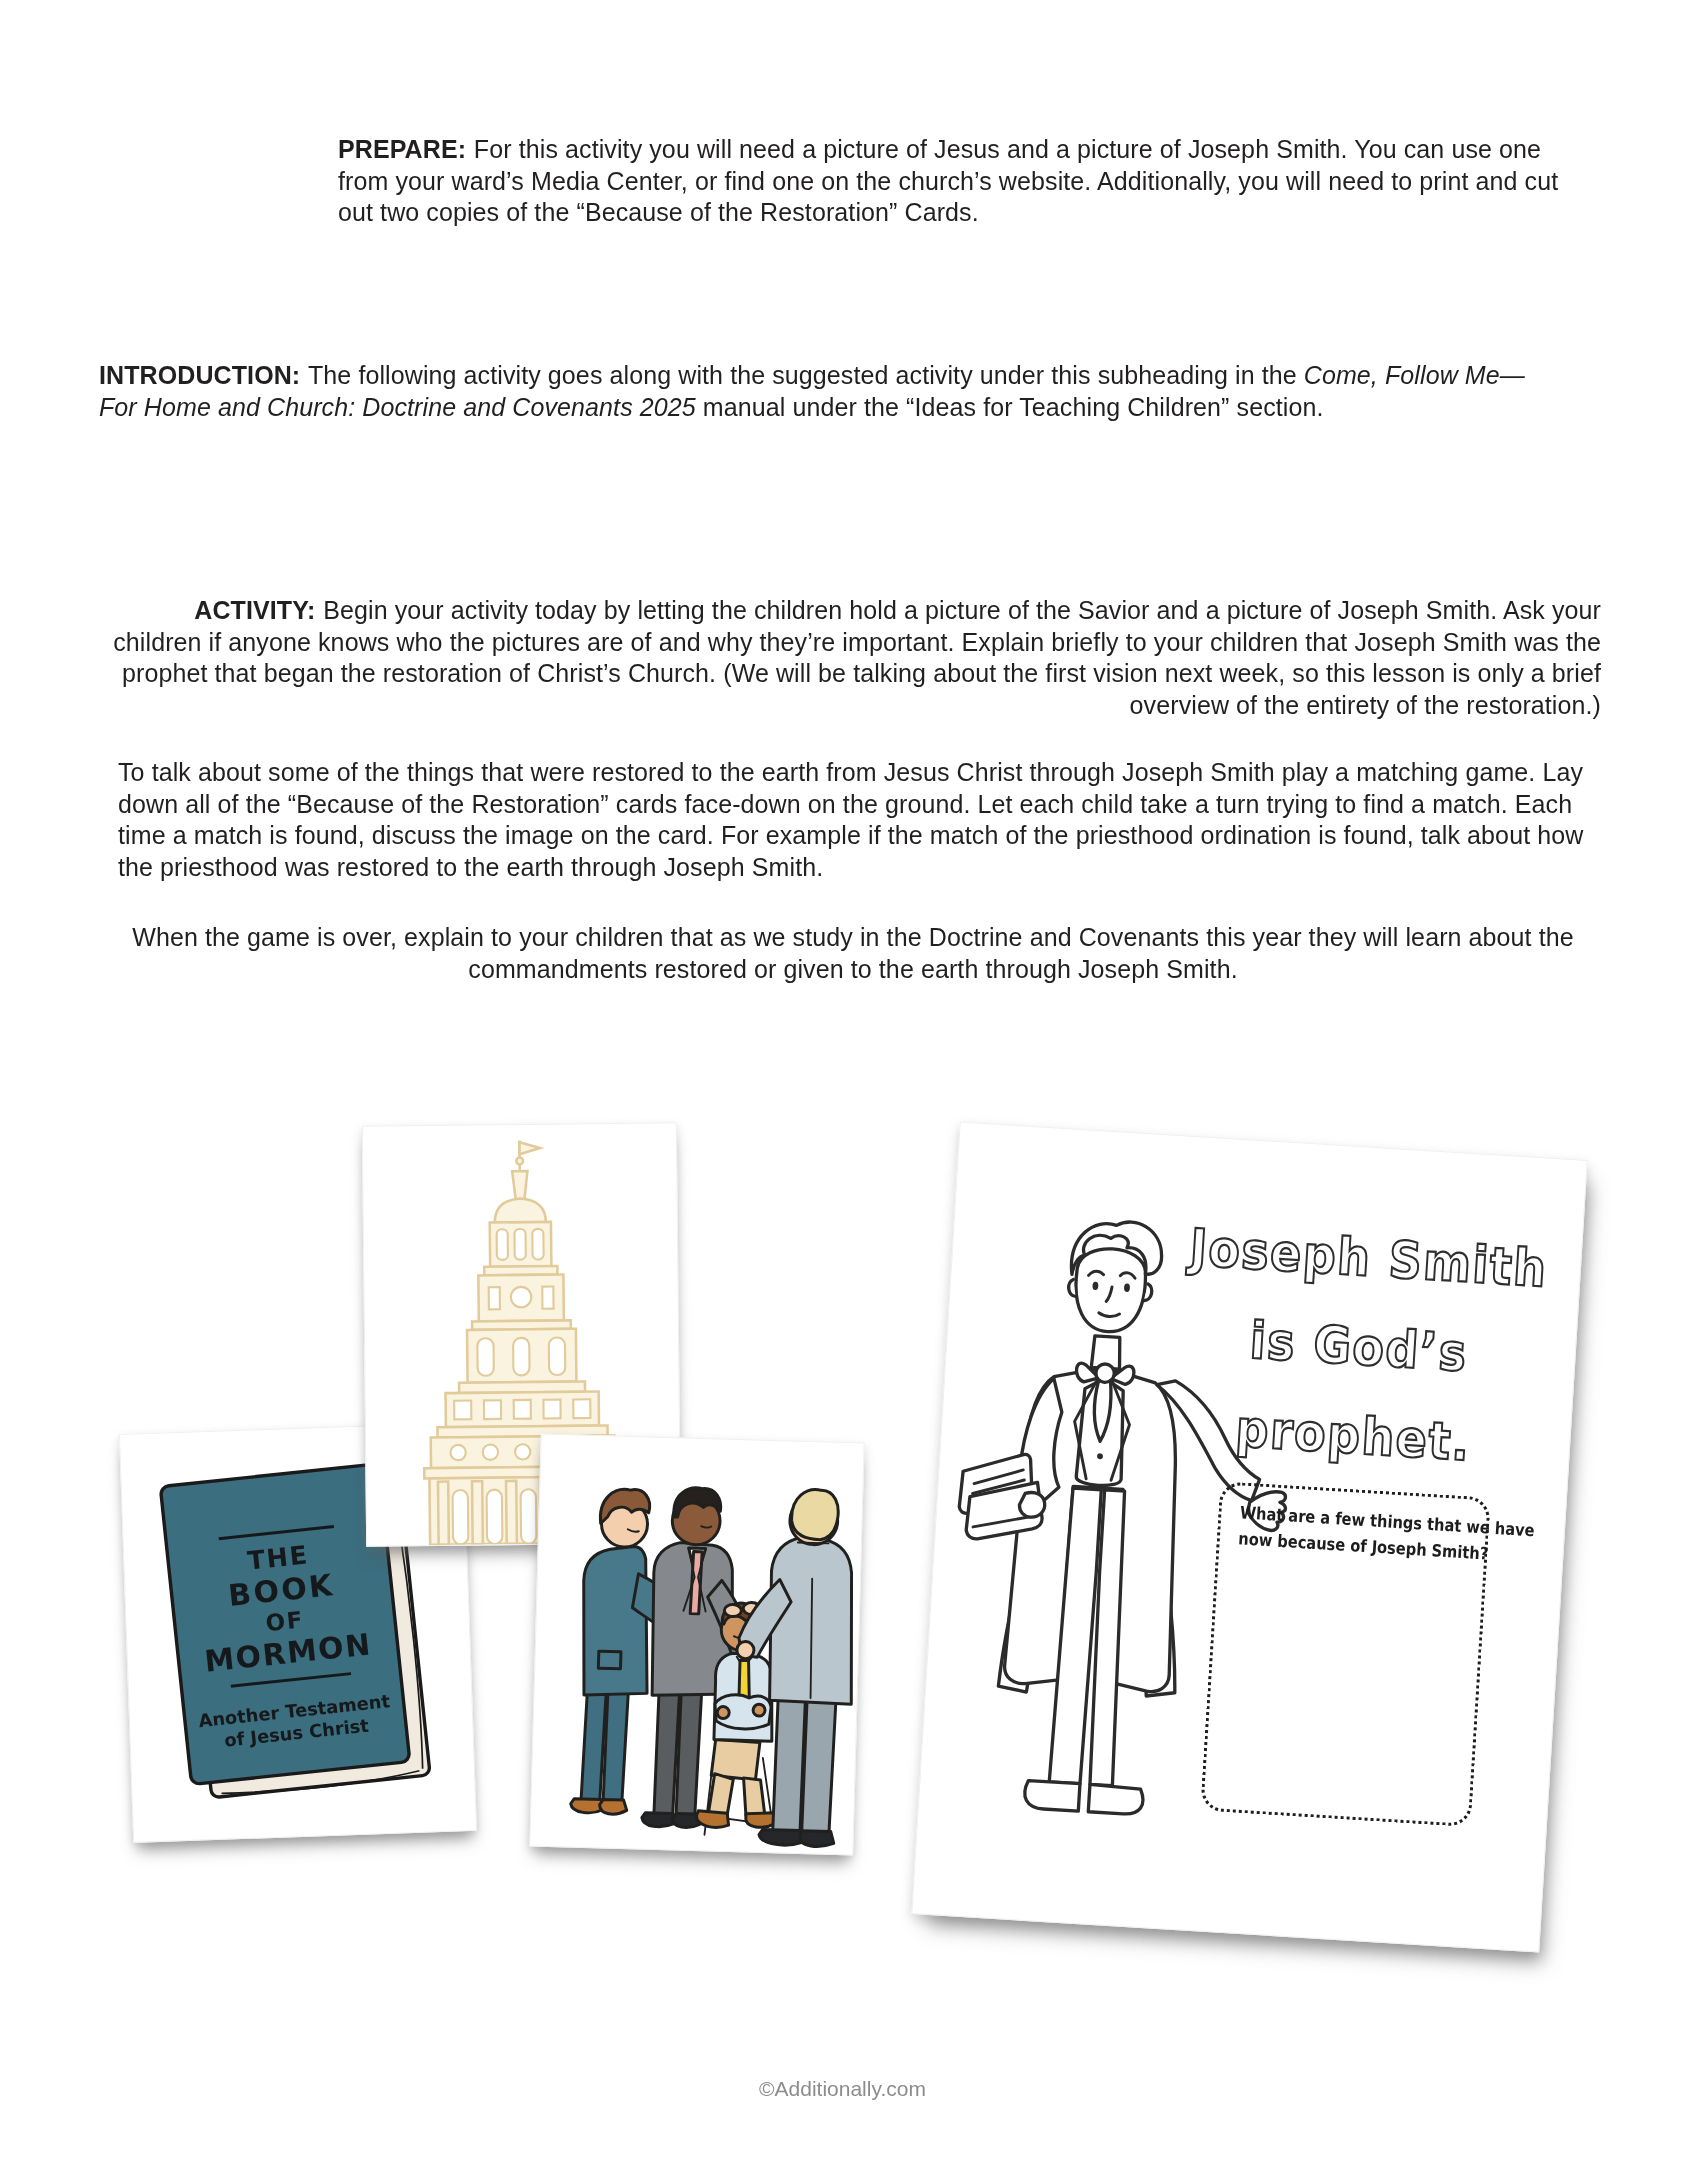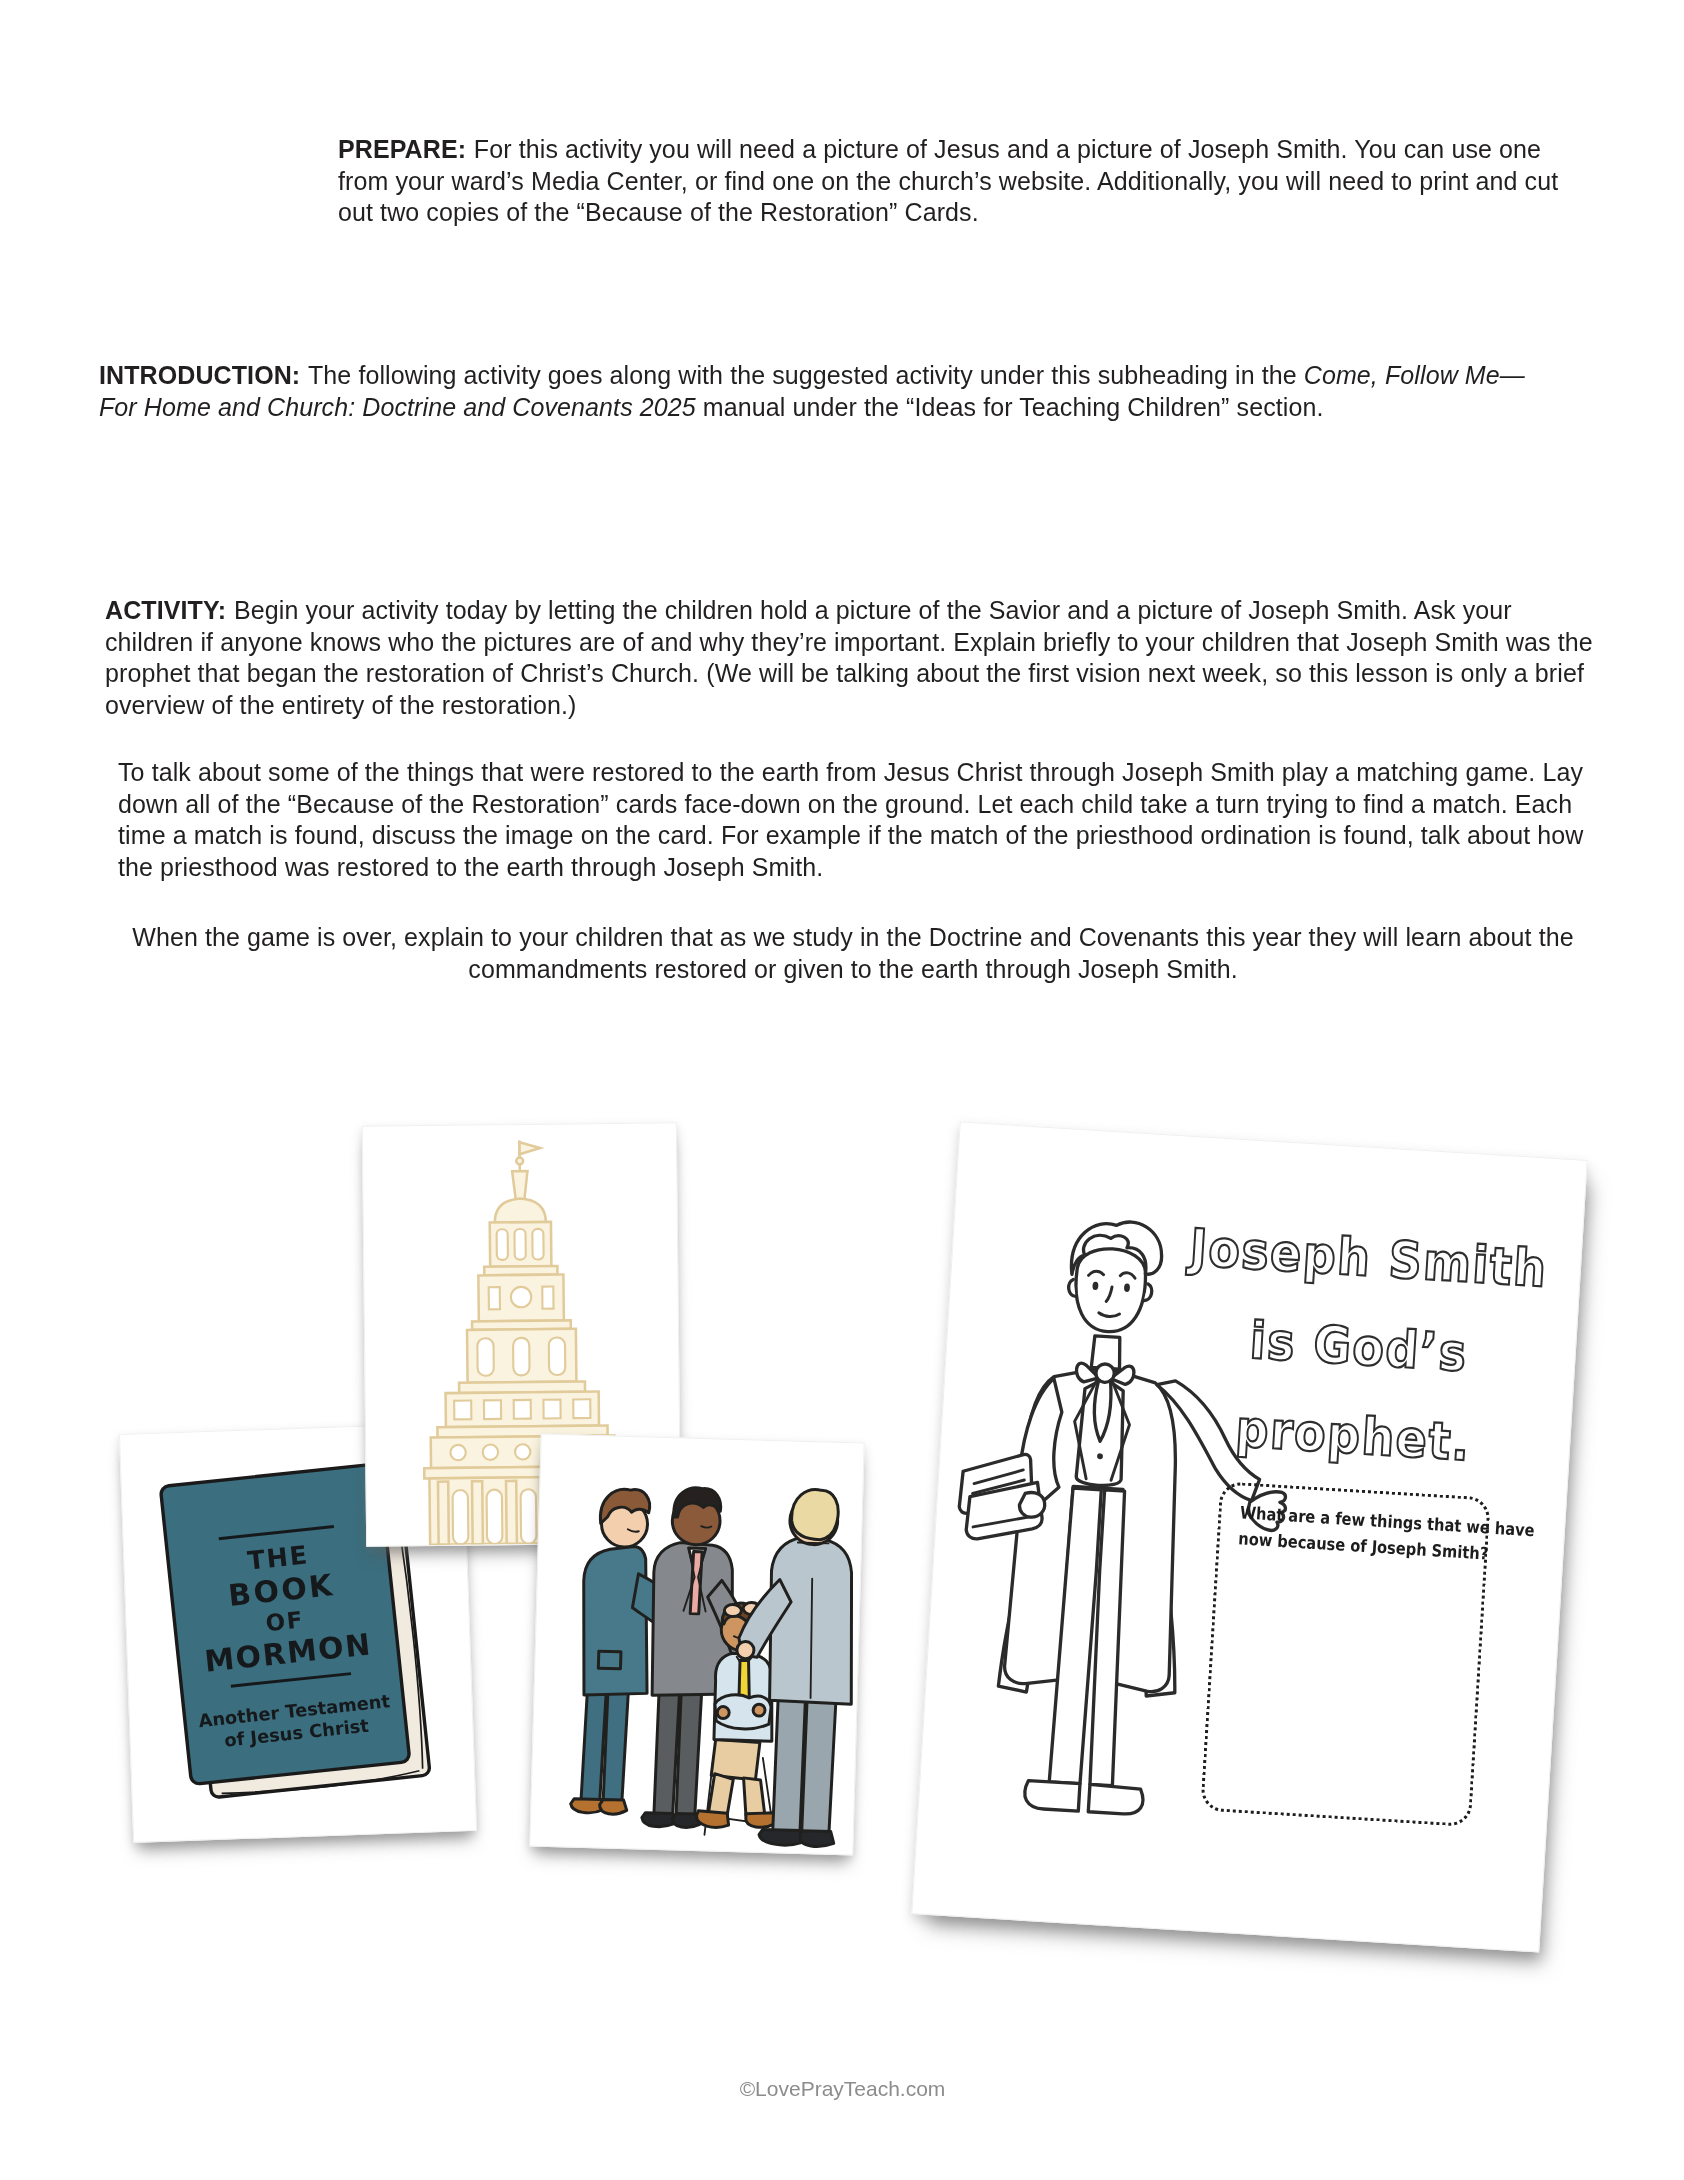--- a/index.html
+++ b/index.html
@@ -22,21 +22,21 @@
     position:absolute;left:0;top:101px;width:198px;text-align:center;
     font-size:26.4px;line-height:32px;color:var(--scripture,#4f7a8d);
     transform:scaleX(.92);transform-origin:50% 0;
   }
   
   .para{position:absolute;margin:10px;font-size:25px;line-height:31.5px;letter-spacing:0.1px;color:var(--text,#221f20);}
   .para b{font-weight:700;margin-right:7.7px;}
   .para .it{font-style:italic;}
   .prepare{left:328px;top:124px;width:1235px;}
   .intro{left:89px;top:350px;width:1453px;}
-  .activity{left:95px;top:585px;width:1496px;}
+  .activity{left:95px;top:585px;width:1496px;text-align:right;}
   .p2{left:108px;top:747px;width:1496px;}
   .p3{left:95px;top:912px;width:1496px;text-align:center;}
   .p4{left:95px;top:1017px;width:1496px;}
   
   .card{
     position:absolute;background:#fff;border:0.9px solid #f0f0ee;
     box-shadow:0 13.6px 15.3px -5.1px rgba(90,90,90,.5),0 3.4px 8.5px rgba(120,120,120,.25);
   }
   .card-temple{left:364px;top:1124px;width:313px;height:419px;transform:rotate(-.6deg);z-index:2;overflow:hidden;}
   .card-bom{left:126px;top:1428px;width:342px;height:407px;transform:rotate(-2deg);z-index:1;overflow:hidden;}
@@ -307,16 +307,16 @@
       <div class="cp-title-line">is God’s</div>
       <div class="cp-title-line">prophet.</div>
     </div>
 
     <div class="question-box">
       <div class="q-line">What are a few things that we have</div>
       <div class="q-line">now because of Joseph Smith?</div>
     </div>
   </div>
 
-  <div class="footer-copyright">©LovePrayTeach.com</div>
+  <div class="footer-copyright">©Additionally.com</div>
 
 </div>
 
 
 </body></html>

